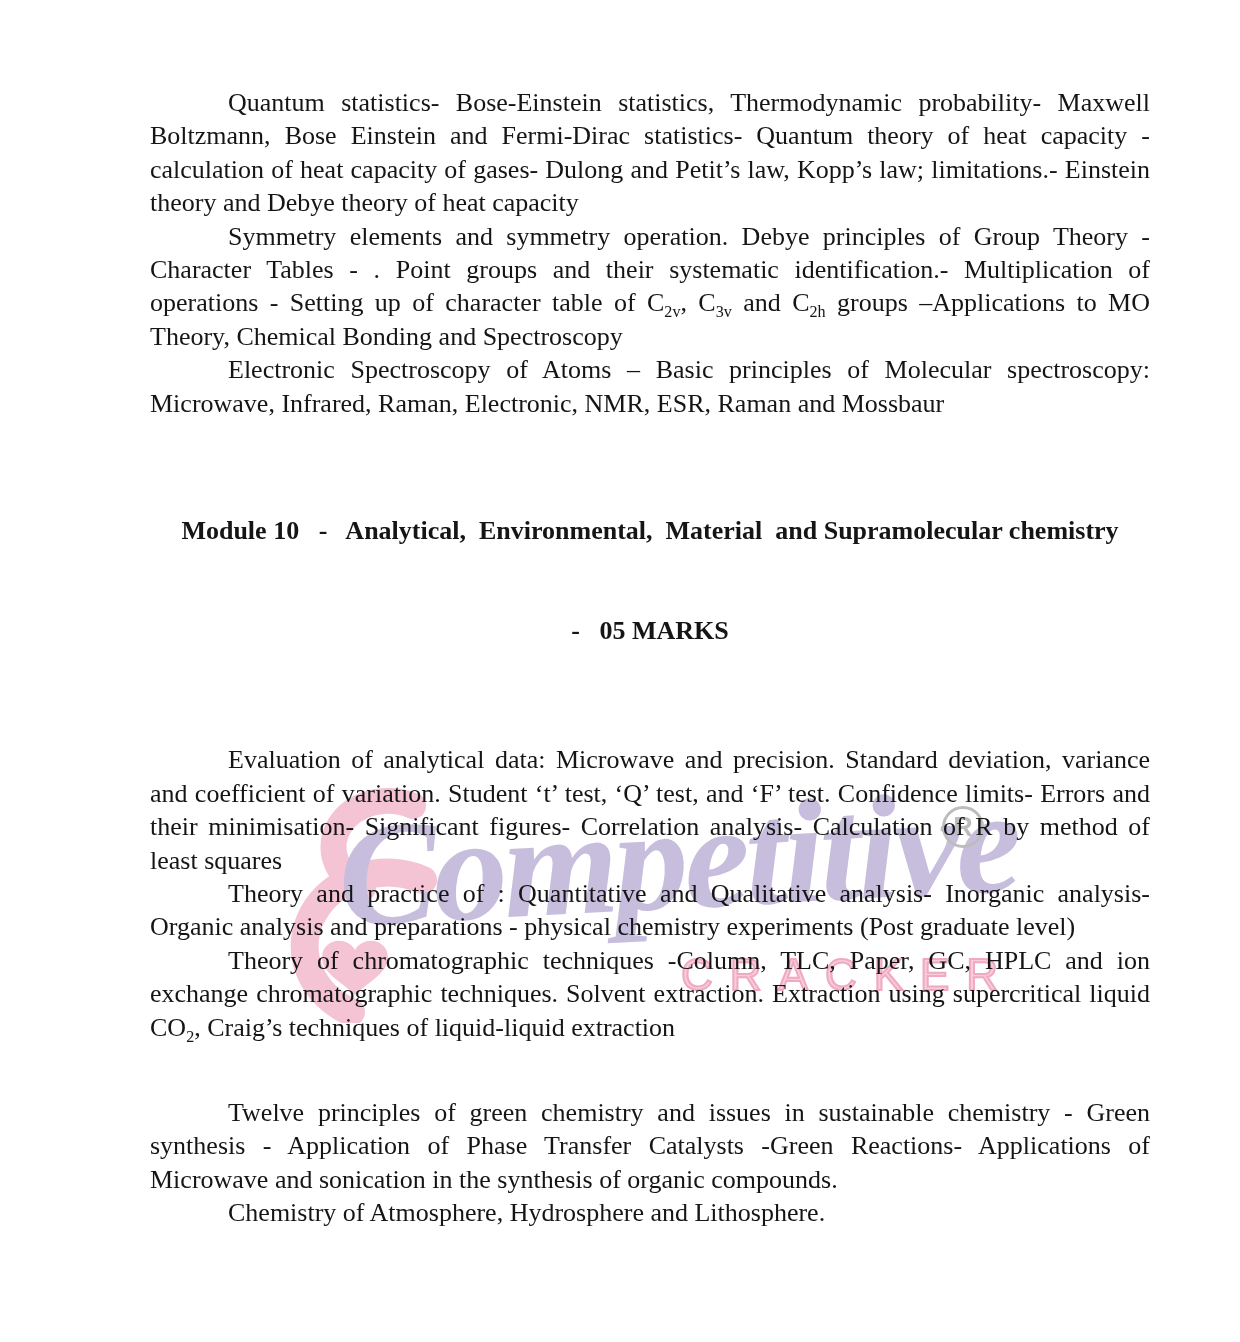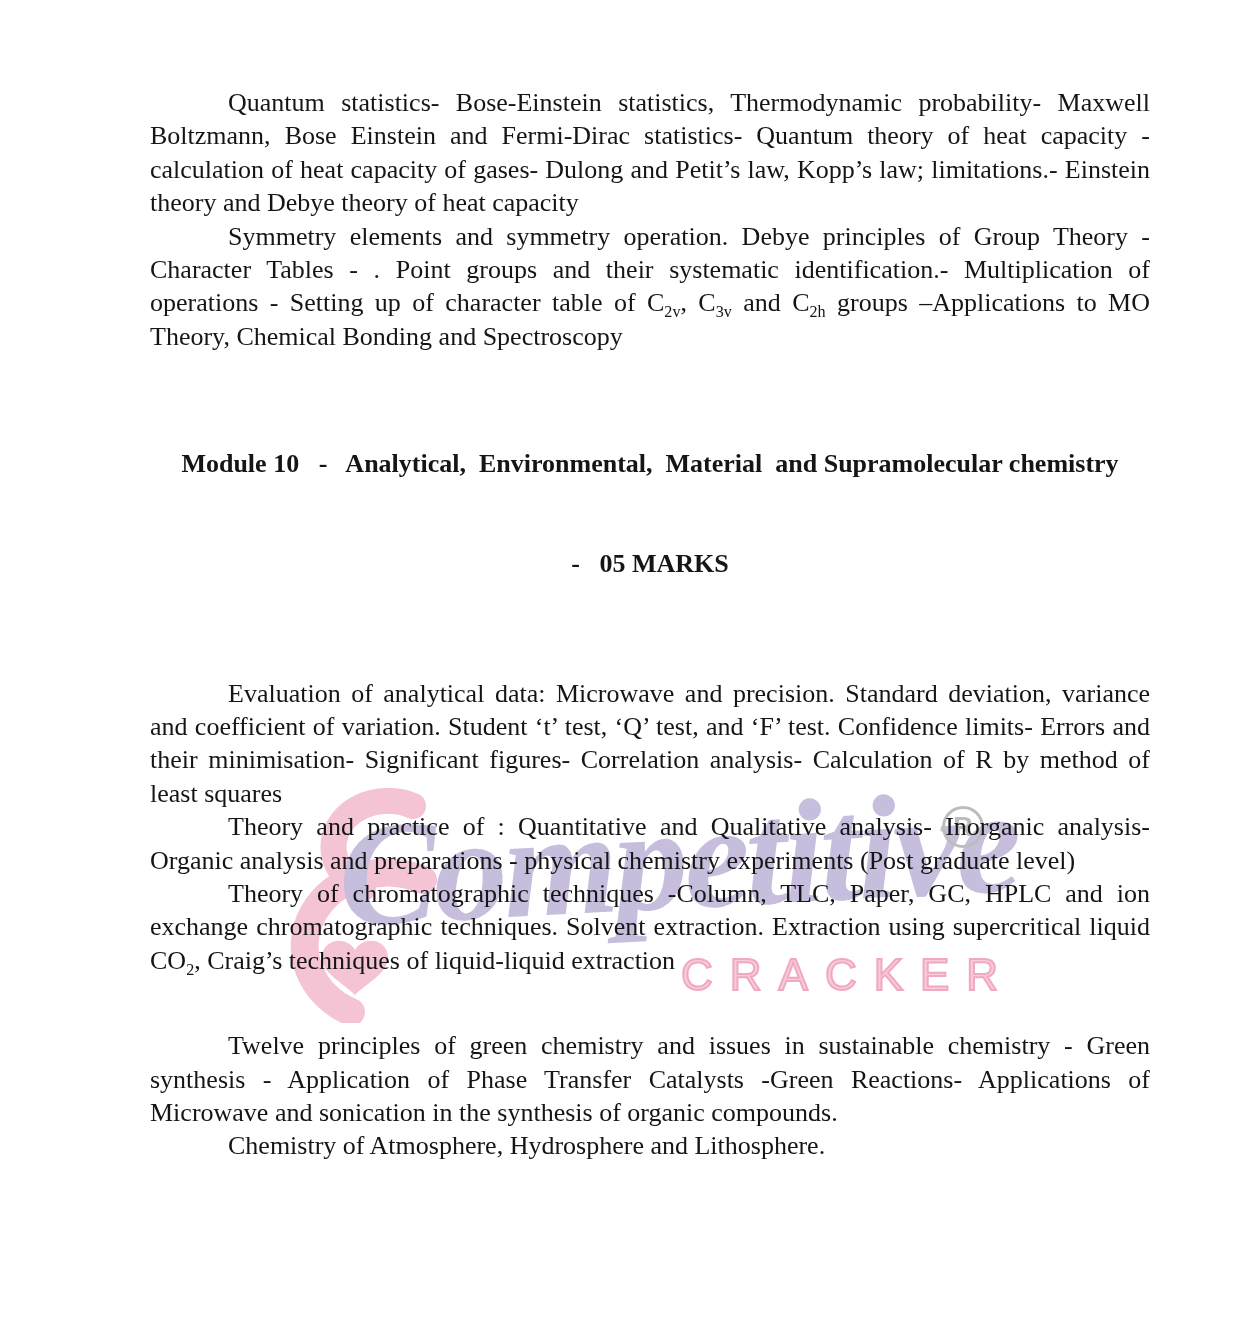--- a/index.html
+++ b/index.html
@@ -103,20 +103,23 @@
 
 
     <p>
       <span>Quantum statistics- Bose-Einstein statistics, Thermodynamic probability- Maxwell Boltzmann, Bose Einstein and Fermi-Dirac statistics- Quantum theory of  heat capacity - calculation of heat capacity of gases- Dulong and Petit’s law, Kopp’s law; limitations.- Einstein theory and Debye theory of heat capacity</span>
     </p>
 
     <p>
       <span>Symmetry elements and symmetry operation. Debye principles of Group Theory - Character Tables - . Point groups and their systematic identification.- Multiplication of operations - Setting up of character table of C</span><sub>2v</sub><span>, C</span><sub>3v</sub><span> and C</span><sub>2h</sub><span> groups –Applications to MO Theory, Chemical Bonding  and Spectroscopy</span>
     </p>
 
+    <p>
+      <span>Electronic Spectroscopy of Atoms – Basic principles of Molecular spectroscopy: Microwave, Infrared,  Raman, Electronic, NMR, ESR, Raman and Mossbaur</span>
+    </p>
 
     <div class="module-heading">
       <div>Module 10   -   Analytical,  Environmental,  Material  and Supramolecular chemistry</div>
       <div>-   05 MARKS</div>
     </div>
 
     <p>
       <span>Evaluation of analytical data: Microwave and precision. Standard deviation, variance and coefficient of variation. Student ‘t’ test, ‘Q’ test, and ‘F’ test. Confidence limits-  Errors and their minimisation- Significant figures- Correlation analysis- Calculation of R by method of least squares</span>
     </p>
 

